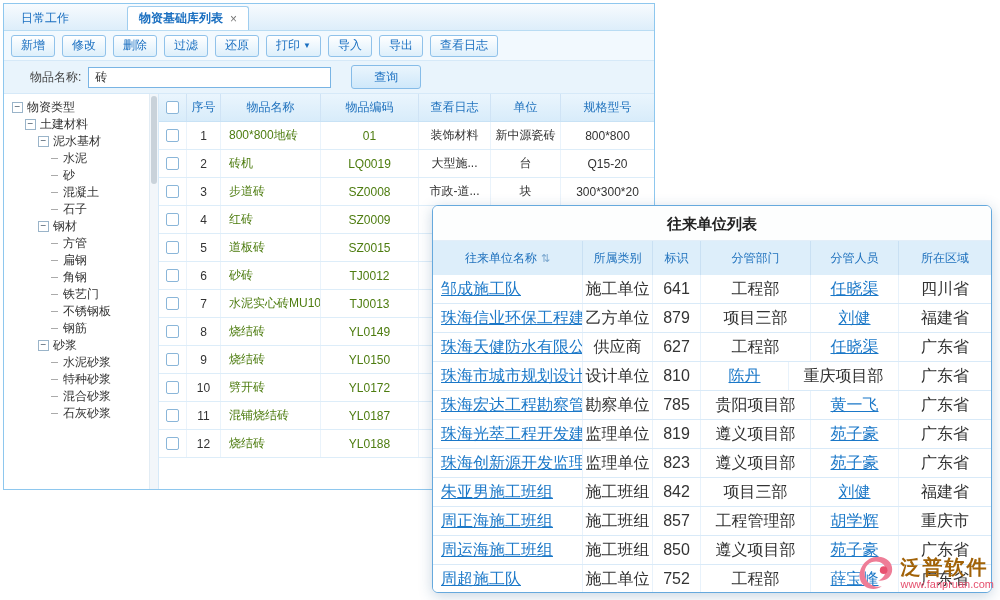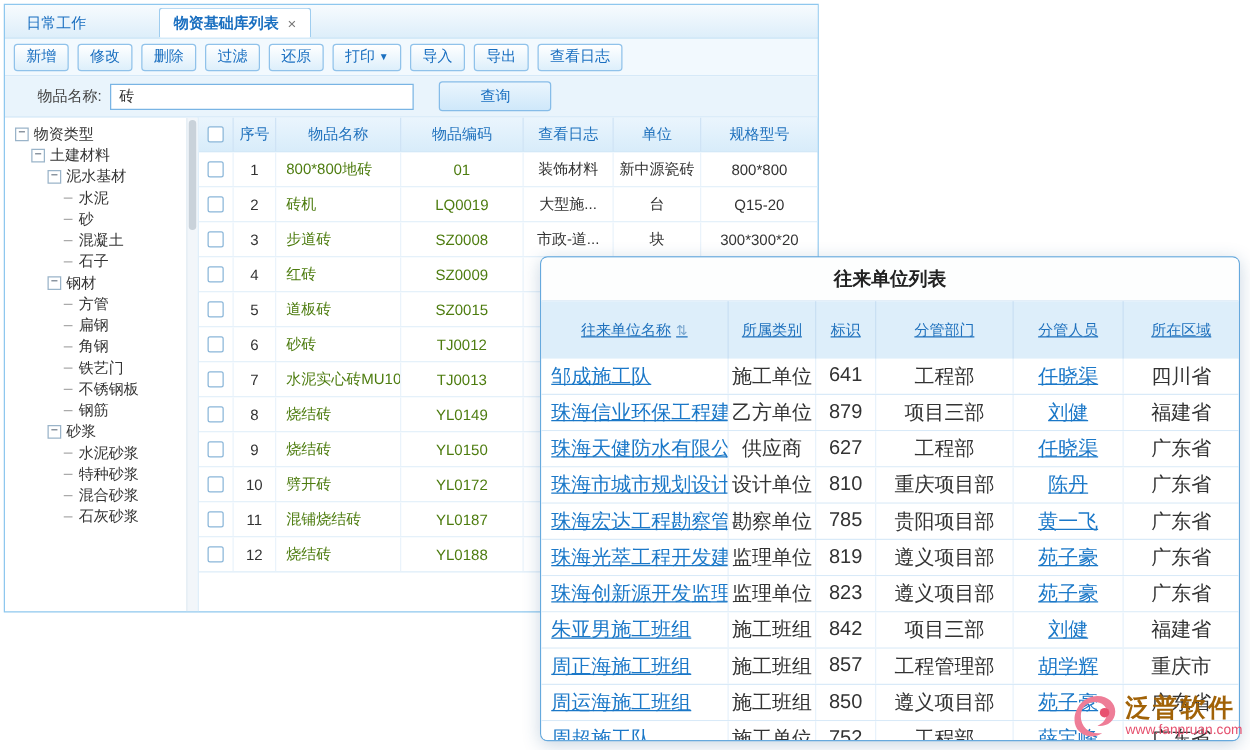--- a/index.html
+++ b/index.html
@@ -21,21 +21,21 @@
   .tbtn { display:inline-flex; align-items:center; gap:3px; height:22px; padding:0 9px; font-size:12px;
           color:#1a6fc0; background:linear-gradient(#ffffff,#ddeffb); border:1px solid #90c2ea;
           border-radius:3px; font-family:inherit; cursor:pointer;justify-content:center; }
   .dd { font-size:8px; color:#1a6fc0; }
 
   .searchbar { height:33px; background:#e9f4fc; border-bottom:1px solid #d6e9f8; display:flex;
                align-items:center; padding:0 26px; font-size:12px; color:#444; }
   .slabel { margin-right:7px; }
   .sinput { width:243px; height:21px; border:1px solid #79b4e4; font-size:12px; padding:0 6px;
             color:#333; background:#fff; font-family:inherit; }
-  .sbtn { margin-left:20px; width:90px; height:24px; font-size:12px; color:#1a6fc0;
+  .sbtn { margin-left:20px; width:70px; height:24px; font-size:12px; color:#1a6fc0;
           background:linear-gradient(#eaf5fd,#cfe8fa); border:1px solid #86bce8; border-radius:3px;
           font-family:inherit; cursor:pointer; }
 
   .content { display:flex; height:395px; }
   .treewrap { position:relative; width:155px; border-right:1px solid #d6e9f8; overflow:hidden; flex:none; }
   .tree { padding-top:5px; }
   .titem { display:flex; align-items:center; height:17px; font-size:12px; color:#333; padding-left:8px;
            white-space:nowrap; cursor:default; }
   .tindent { display:inline-block; flex:none; height:1px; }
   .tbox { flex:none; width:11px; height:11px; border:1px solid #9ab4c9; background:#fff; color:#456;
@@ -62,21 +62,21 @@
   .mc-spec { flex:1; border-right:none !important; }
   .link { color:#4d7c0f; }
   .cb { width:13px; height:13px; border:1px solid #8ab6d9; border-radius:2px; background:#fff; }
 
   
   .uwin { position:absolute; left:432px; top:205px; width:560px; height:388px; background:#fff;
           border:1px solid #66a9dd; border-radius:6px; overflow:hidden; z-index:10;
           box-shadow:0 3px 14px rgba(40,90,140,.25); }
   .utitle { height:35px; line-height:35px; text-align:center; font-size:15px; font-weight:bold;
             color:#222; border-bottom:1px solid #e3eef8; background:#fdfefe; cursor:default; }
-  .uhead { display:flex; height:46px; background:#ddeefa; color:#1f71bd; font-size:12px;text-decoration:underline; }
+  .uhead { display:flex; height:34px; background:#ddeefa; color:#1f71bd; font-size:12px; }
   .uhead .uc { border-right:1px solid #c9e0f3; }
   .urow { display:flex; height:29px; border-bottom:1px solid #d9eaf8; color:#333; background:#fff; }
   .urow .uc { border-right:1px solid #e8f2fb; }
   .uc { display:flex; align-items:center; justify-content:center; overflow:hidden; white-space:nowrap; }
   .uc-name   { width:150px; flex:none; justify-content:flex-start; padding-left:8px; }
   .uhead .uc-name { justify-content:center; padding-left:0; gap:4px; }
   .uc-cat    { width:70px;  flex:none; }
   .uc-id     { width:48px;  flex:none; }
   .uc-dept   { width:110px; flex:none; }
   .uc-person { width:88px;  flex:none; }
@@ -525,24 +525,24 @@
           </div>
           <div class="uc uc-region">广东省</div>
         </div>
 
         <div class="urow">
           <div class="uc uc-name">
             <span class="ulink">珠海市城市规划设计院</span>
           </div>
           <div class="uc uc-cat">设计单位</div>
           <div class="uc uc-id">810</div>
+          <div class="uc uc-person">
+            <span class="ulink">陈丹</span>
+          </div>
           <div class="uc uc-dept">重庆项目部</div>
-          <div class="uc uc-person">
-            <span class="ulink">陈丹</span>
-          </div>
           <div class="uc uc-region">广东省</div>
         </div>
 
         <div class="urow">
           <div class="uc uc-name">
             <span class="ulink">珠海宏达工程勘察管理公司</span>
           </div>
           <div class="uc uc-cat">勘察单位</div>
           <div class="uc uc-id">785</div>
           <div class="uc uc-dept">贵阳项目部</div>

